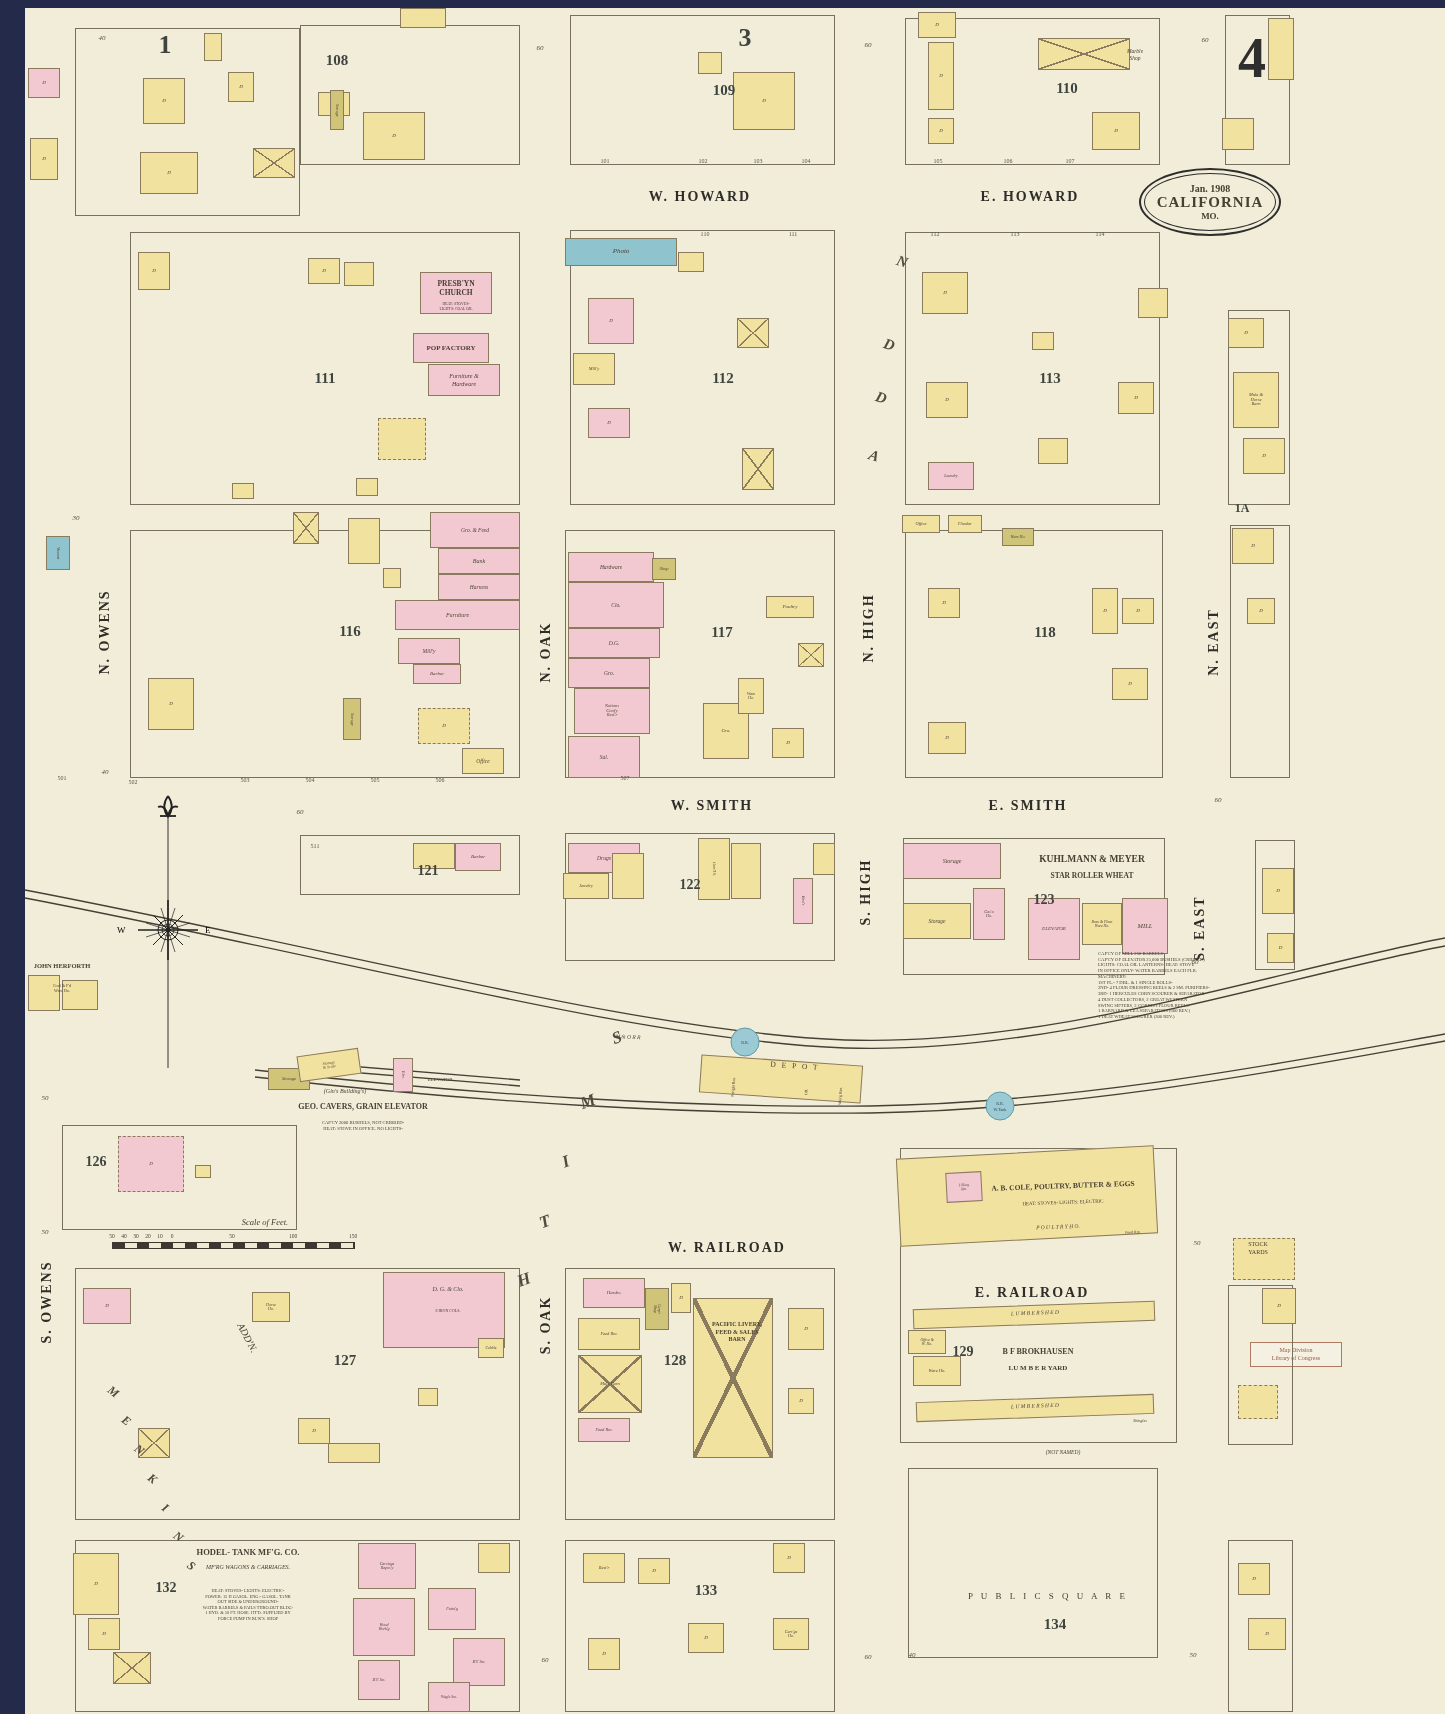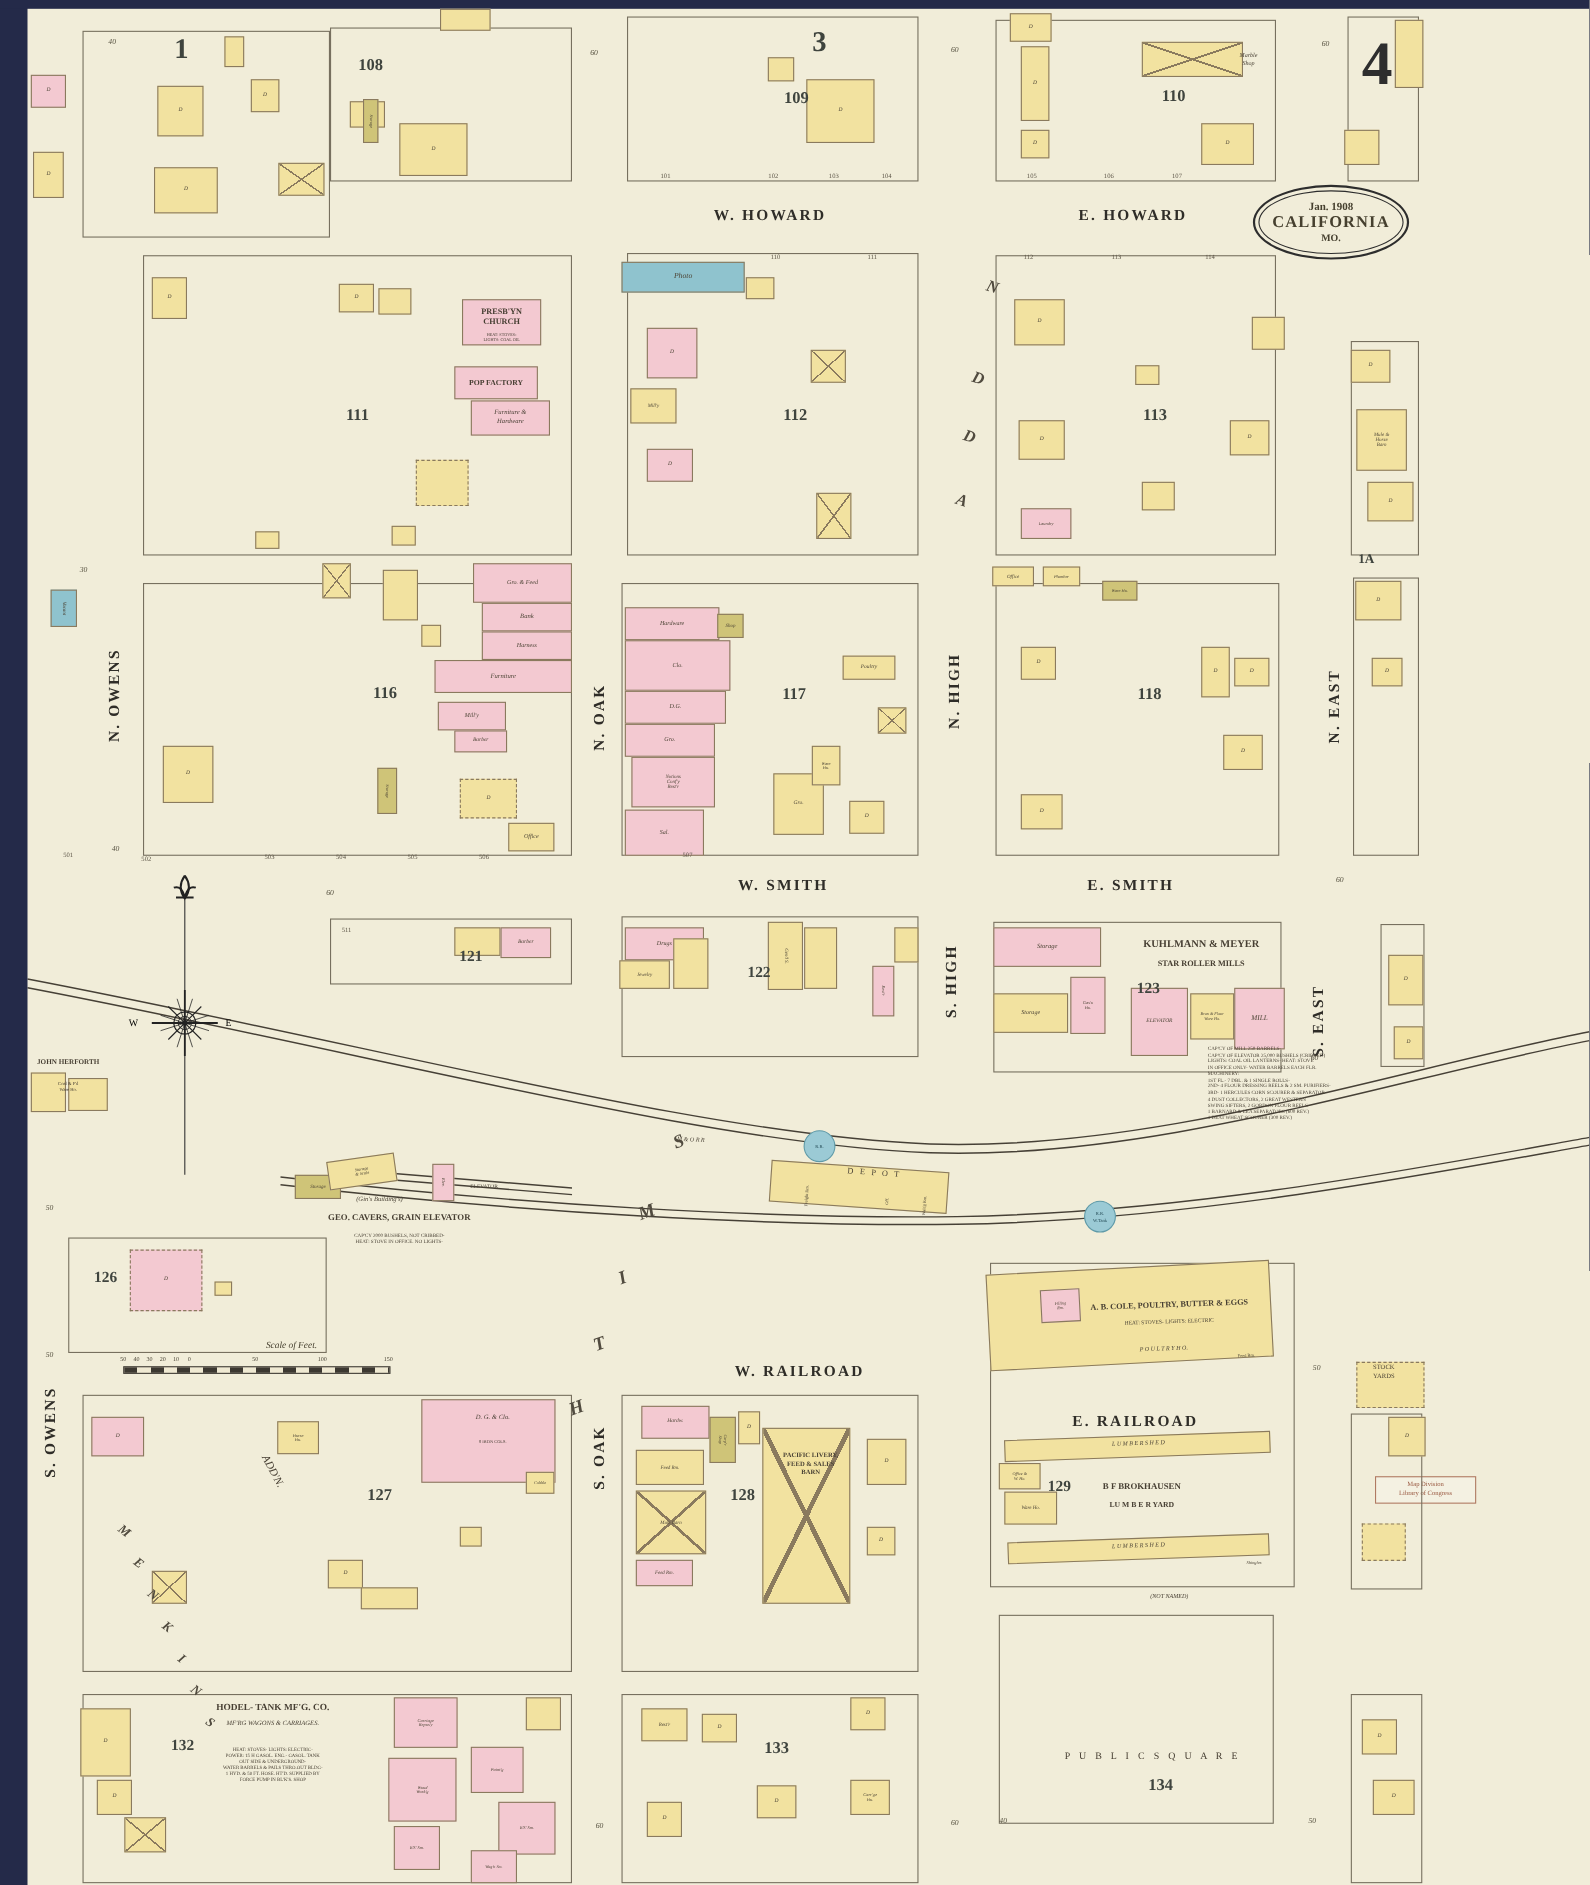--- a/index.html
+++ b/index.html
@@ -342,21 +342,21 @@
     <div class="lab i" style="position: absolute; left: 1135px; top: 55px; font-size: 5.5px; white-space: pre-line; transform: translate(-50%, -50%);">Marble
 Shop</div>
     <div class="lab b" style="position: absolute; left: 456px; top: 288px; font-size: 7.5px; white-space: pre-line; transform: translate(-50%, -50%);">PRESB'YN
 CHURCH</div>
     <div class="lab" style="position: absolute; left: 456px; top: 307px; font-size: 3.8px; white-space: pre-line; transform: translate(-50%, -50%);">HEAT: STOVES-
 LIGHTS: COAL OIL</div>
     <div class="lab b" style="position: absolute; left: 451px; top: 348px; font-size: 7px; white-space: pre-line; transform: translate(-50%, -50%);">POP FACTORY</div>
     <div class="lab i" style="position: absolute; left: 464px; top: 380px; font-size: 6px; white-space: pre-line; transform: translate(-50%, -50%);">Furniture &amp;
 Hardware</div>
     <div class="lab b" style="position: absolute; left: 1092px; top: 860px; font-size: 9.5px; white-space: pre-line; transform: translate(-50%, -50%);">KUHLMANN &amp; MEYER</div>
-    <div class="lab b" style="position: absolute; left: 1092px; top: 876px; font-size: 7.5px; white-space: pre-line; transform: translate(-50%, -50%);">STAR ROLLER MILLS</div>
+    <div class="lab b" style="position: absolute; left: 1092px; top: 876px; font-size: 7.5px; white-space: pre-line; transform: translate(-50%, -50%);">STAR ROLLER WHEAT</div>
     <div class="lab" style="position: absolute; left: 1098px; top: 985px; font-size: 4.6px; white-space: pre-line; text-align: left; transform: translate(0px, -50%);">CAP'CY OF MILL 250 BARRELS-
 CAP'CY OF ELEVATOR 25,000 BUSHELS (CRIBBED)
 LIGHTS: COAL OIL LANTERNS- HEAT: STOVE
 IN OFFICE ONLY- WATER BARRELS EACH FLR.
 MACHINERY:
 1ST FL.- 7 DBL. &amp; 1 SINGLE ROLLS-
 2ND- 4 FLOUR DRESSING REELS &amp; 2 SM. PURIFIERS-
 3RD- 1 HERCULES CORN SCOURER &amp; SEPARATOR-
 4 DUST COLLECTORS, 2 GREAT WESTERN
 SWING SIFTERS, 2 GORDON FLOUR REELS-

